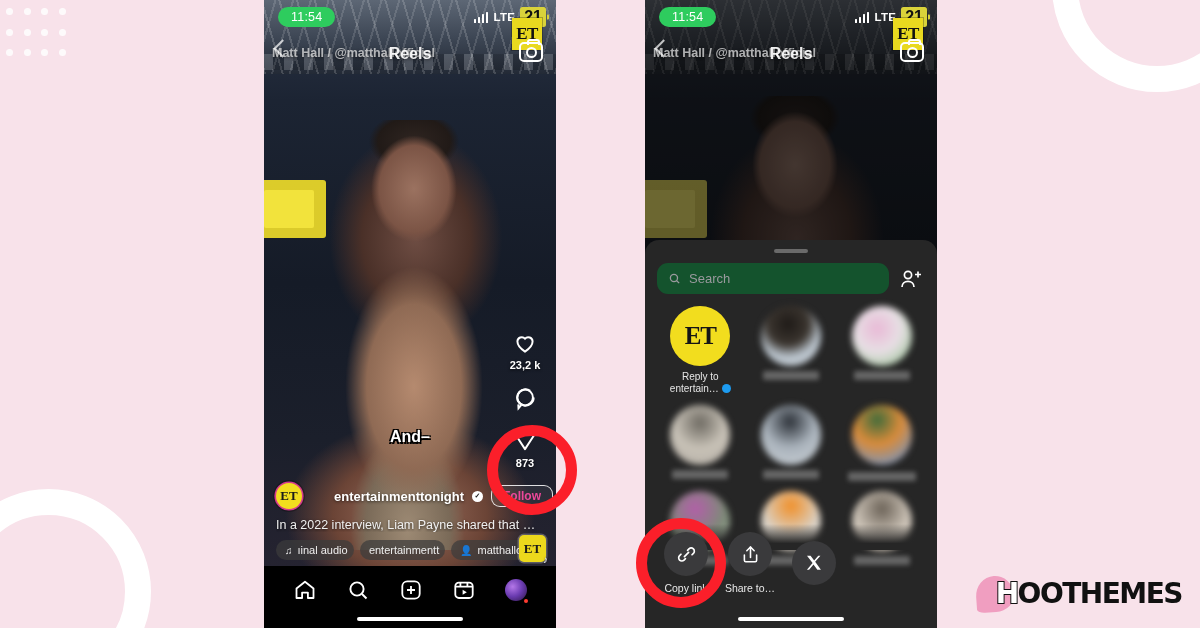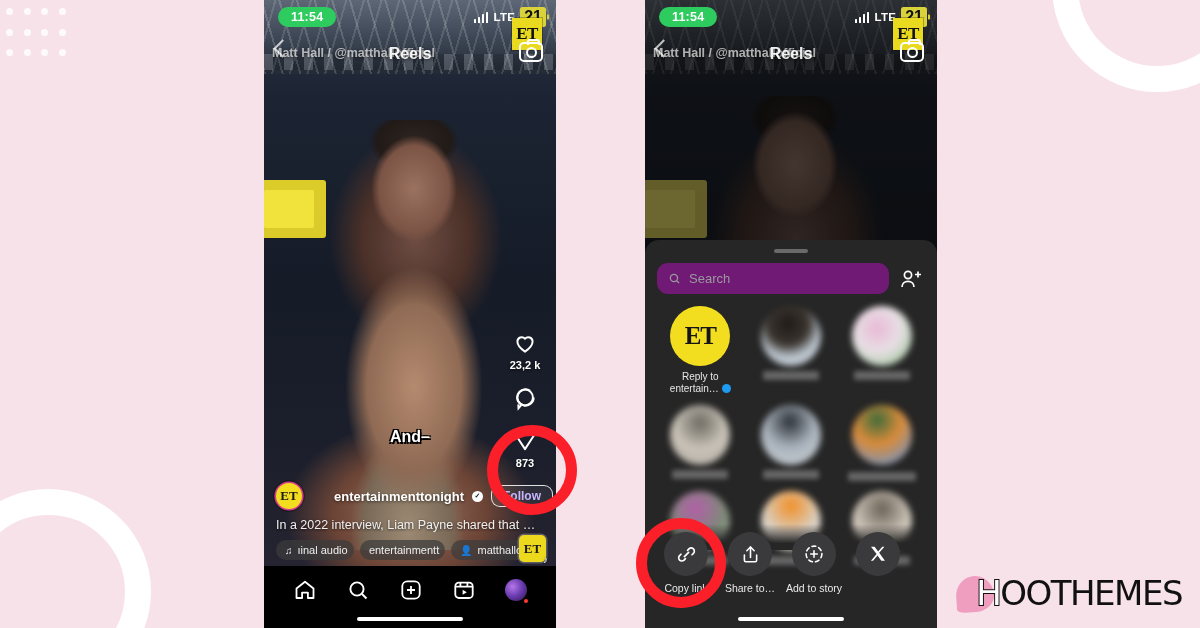--- a/index.html
+++ b/index.html
@@ -89,21 +89,21 @@
   .phone-2 .video { filter: brightness(.46) saturate(.7); }
   .phone-2 .scene-person { top: 96px; }
 
   
   .statusbar {
     position: absolute; left: 0; right: 0; top: 0; height: 34px;
     display: flex; align-items: center; justify-content: space-between;
     padding: 0 10px 0 14px; z-index: 6;
   }
   .clock-pill {
-    background: #2ecc5e; color: #fff; font-size: 12.5px; font-weight: 700;
+    background: #2ecc5e; color: #fff; font-size: 12.5px; font-weight: 400;
     padding: 3px 13px; border-radius: 11px; letter-spacing: .2px;
   }
   .status-right { display: flex; align-items: center; gap: 5px; }
   .bars { display: flex; align-items: flex-end; gap: 1.5px; height: 11px; }
   .bars i { width: 2.6px; background: #fff; border-radius: .5px; }
   .bars i:nth-child(1){ height: 4px; }
   .bars i:nth-child(2){ height: 6px; }
   .bars i:nth-child(3){ height: 8.5px; }
   .bars i:nth-child(4){ height: 11px; }
   .lte { color: #fff; font-size: 11.5px; font-weight: 700; letter-spacing: .3px; }
@@ -189,21 +189,21 @@
     flex: 0 0 auto;
   }
   .meta-user { color: #fff; font-size: 13px; font-weight: 700; text-shadow: 0 1px 3px rgba(0,0,0,.6); margin-left: 24px; }
   .verified {
     width: 11px; height: 11px; border-radius: 50%; background: #fff;
     display:inline-flex; align-items:center; justify-content:center;
     color:#222; font-size:7px; font-weight:900; flex:0 0 auto;
   }
   .follow-btn {
     border: 1.4px solid rgba(255,255,255,.85); border-radius: 9px;
-    color: #c4b5fd; font-size: 12px; font-weight: 700; padding: 3px 11px;
+    color: #ec4899; font-size: 12px; font-weight: 700; padding: 3px 11px;
     background: rgba(255,255,255,.06);
   }
   .caption {
     color: #f0f0f0; font-size: 12.5px; margin-top: 9px;
     text-shadow: 0 1px 3px rgba(0,0,0,.7);
     white-space: nowrap; overflow: hidden;
   }
   .chips { display: flex; align-items: center; gap: 6px; margin-top: 8px; }
   .chip {
     background: rgba(60,60,60,.72); border-radius: 13px;
@@ -251,21 +251,21 @@
     position: absolute; left: 0; right: 0; bottom: 0; top: 240px;
     background: #262626; border-radius: 14px 14px 0 0; z-index: 8;
     padding: 0 10px;
   }
   .grabber {
     width: 34px; height: 4px; border-radius: 3px; background: #6a6a6a;
     margin: 9px auto 0;
   }
   .search-row { display: flex; align-items: center; gap: 10px; margin-top: 10px; padding: 0 2px; }
   .search-box {
-    flex: 1; height: 31px; background: #701a75; border-radius: 11px;
+    flex: 1; height: 31px; background: #14532d; border-radius: 11px;
     display: flex; align-items: center; gap: 8px; padding: 0 11px;
   }
   .search-ph { color: #9a9a9e; font-size: 13px; }
   .people-add { width: 26px; height: 22px; flex: 0 0 auto; }
 
   .people-grid {
     margin-top: 12px;
     display: grid; grid-template-columns: repeat(3, 1fr);
     row-gap: 10px; justify-items: center;
   }
@@ -291,21 +291,21 @@
   }
   .pname.blur { color: transparent; background: rgba(190,190,190,.42); height: 9px; width: 56px; border-radius: 2px; filter: blur(2.6px); }
   .pname.blur.w2 { width: 68px; margin-top: 7px; }
   .vbadge {
     display:inline-block; width:9px; height:9px; border-radius:50%;
     background:#1d9bf0; vertical-align:-1px; margin-left:3px;
   }
 
   .actions-row {
     position: absolute; left: 0; right: 0; bottom: 34px;
-    display: flex; align-items: flex-start; padding: 0 10px; gap: 2px;
+    display: flex; align-items: center; padding: 0 10px; gap: 2px;
   }
   .action { width: 62px; display:flex; flex-direction:column; align-items:center; flex:0 0 auto; }
   .act-circle {
     width: 44px; height: 44px; border-radius: 50%; background: #3a3a3c;
     display:flex; align-items:center; justify-content:center;
   }
   .act-label { margin-top: 6px; color: #e9e9e9; font-size: 10.5px; white-space: nowrap; }
   .sheet-fade {
     position:absolute; left:0; right:0; bottom:78px; height:26px;
     background: linear-gradient(180deg, rgba(38,38,38,0), #262626 75%);
@@ -326,21 +326,21 @@
     display: flex; align-items: center; height: 42px;
   }
   .logo-blob {
     position: absolute; left: 4px; top: 4px;
     width: 38px; height: 36px; background: #f09ec0;
     border-radius: 50% 50% 50% 8px / 55% 55% 45% 10%;
     transform: rotate(-4deg);
   }
   .logo-text {
     position: relative; font-family: "DejaVu Sans", sans-serif;
-    font-weight: 400; font-size: 34px; letter-spacing: -1.5px; color: #111; margin-left: 24px;
+    font-weight: 700; font-size: 28px; letter-spacing: -1.5px; color: #111; margin-left: 24px;
   }
   .logo-h {
     color: #fff; -webkit-text-stroke: 2px #111;
     paint-order: stroke fill;
   }
 </style>
 </head>
 <body>
 
 <div class="stage">
@@ -568,29 +568,20 @@
             <svg width="21" height="21" viewBox="0 0 24 24" fill="none" stroke="#fff" stroke-width="1.8" stroke-linecap="round" stroke-linejoin="round">
               <path d="M12 3.5v12"></path>
                 <path d="M7.8 7.7 12 3.5l4.2 4.2"></path>
               <path d="M5 12.5v6.2a1.6 1.6 0 0 0 1.6 1.6h10.8a1.6 1.6 0 0 0 1.6-1.6v-6.2"></path>
             </svg>
           </div>
           <div class="act-label">Share to…</div>
         </div>
         <div class="action">
           <div class="act-circle">
-            <svg width="22" height="22" viewBox="0 0 24 24" fill="none" stroke="#fff" stroke-width="1.7" stroke-linecap="round">
-              <circle cx="12" cy="12" r="8.6" stroke-dasharray="4.2 3.4"></circle>
-              <path d="M12 8.4v7.2M8.4 12h7.2"></path>
-            </svg>
-          </div>
-          <div class="act-label">Add to story</div>
-        </div>
-        <div class="action">
-          <div class="act-circle">
             <svg width="20" height="20" viewBox="0 0 24 24">
               <path d="M3.6 3.2h4.3l4.3 5.8 4.9-5.8h2.6l-6.3 7.4 6.9 9.4h-4.3l-4.6-6.3-5.3 6.3H3.5l6.8-8z" fill="#fff"></path>
             </svg>
           </div>
 
         </div>
       </div>
       <div class="home-ind"></div>
     </div>
   </div>

